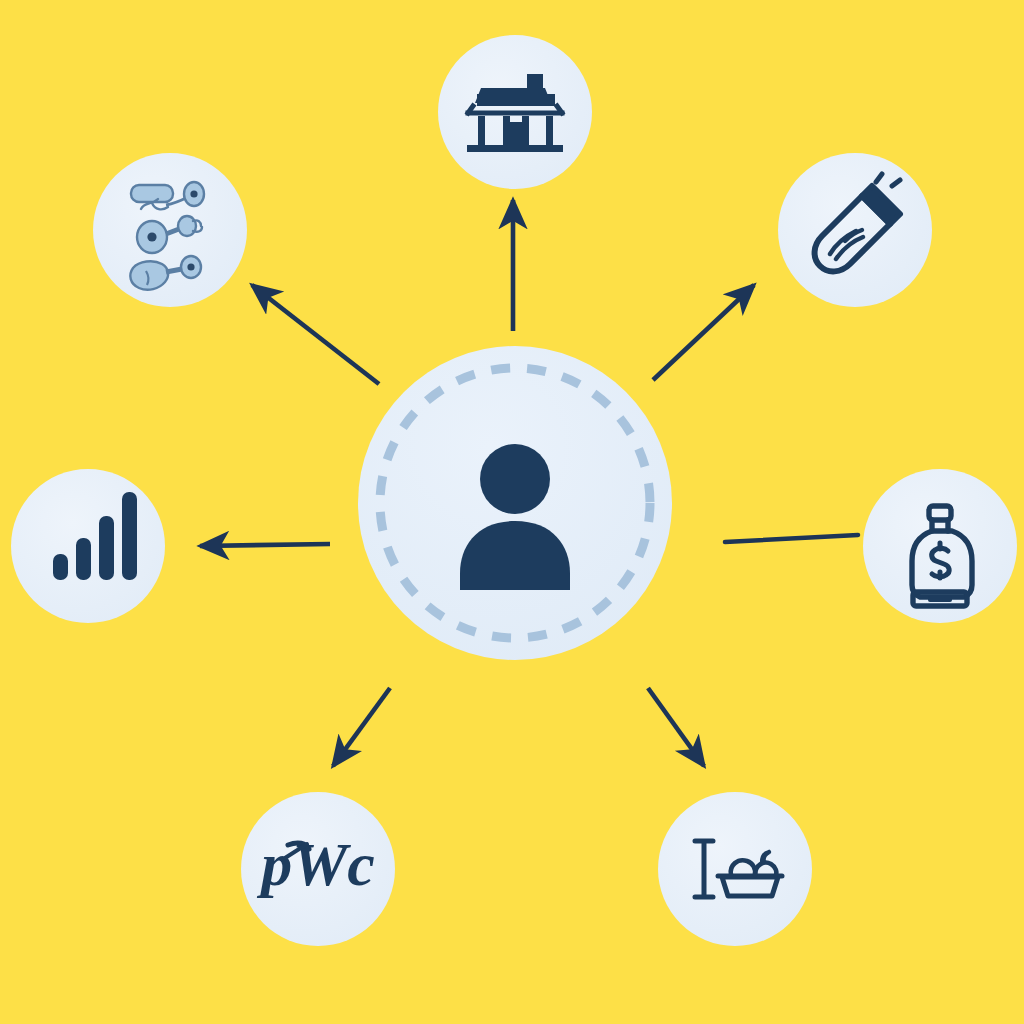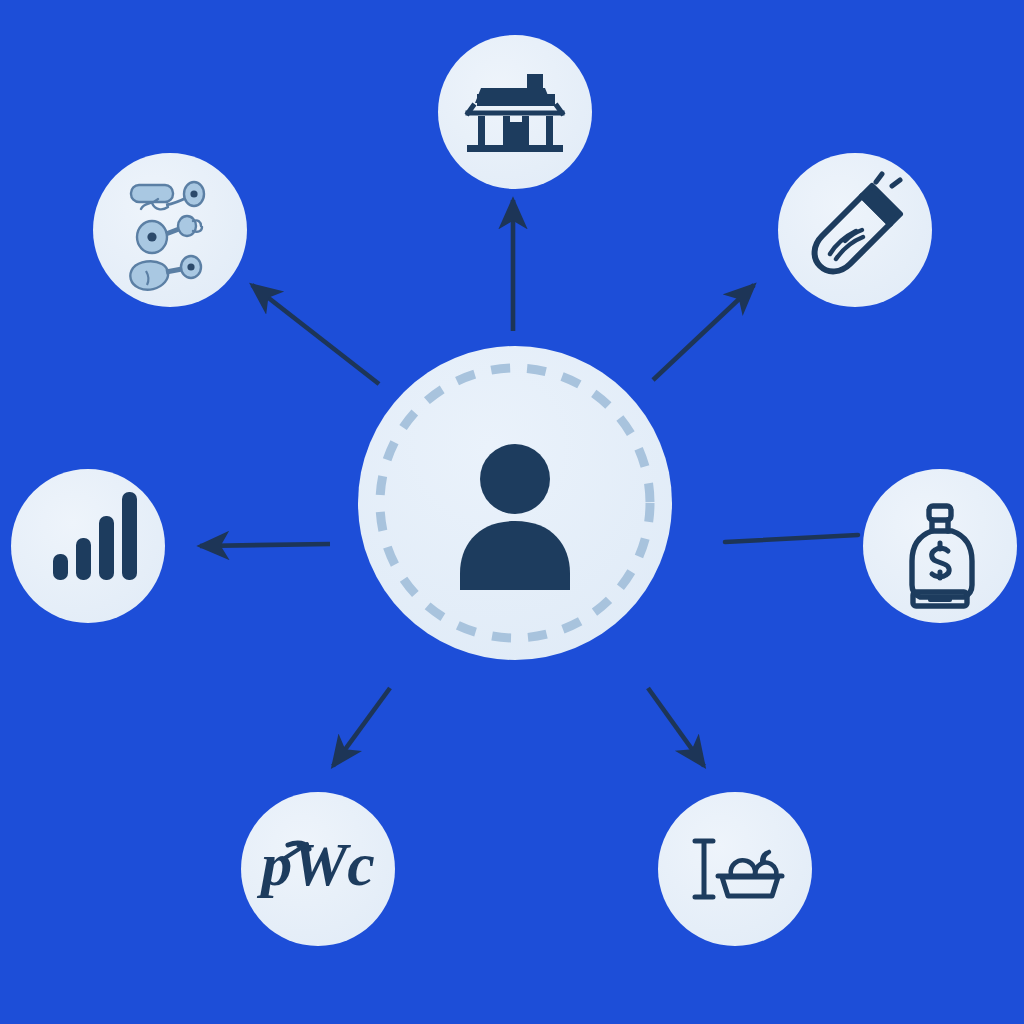--- a/index.html
+++ b/index.html
@@ -31,21 +31,21 @@
     position: absolute;
     width: 0;
     height: 0;
     overflow: hidden;
     opacity: 0;
   }
 </style>
 </head>
 <body>
 
-<div id="stage" style="background: #1d4ed8;">
+<div id="stage" style="background: #fde047;">
 
   <svg id="diagram-svg" viewBox="0 0 1024 1024">
     <defs>
       <radialGradient id="nodeGrad" cx="40%" cy="35%" r="75%">
         <stop offset="0%" stop-color="#eef4fb"></stop>
         <stop offset="100%" stop-color="#e2ecf7"></stop>
       </radialGradient>
       <radialGradient id="centerGrad" cx="42%" cy="32%" r="78%">
         <stop offset="0%" stop-color="#eaf2fb"></stop>
         <stop offset="100%" stop-color="#e0ebf7"></stop>

